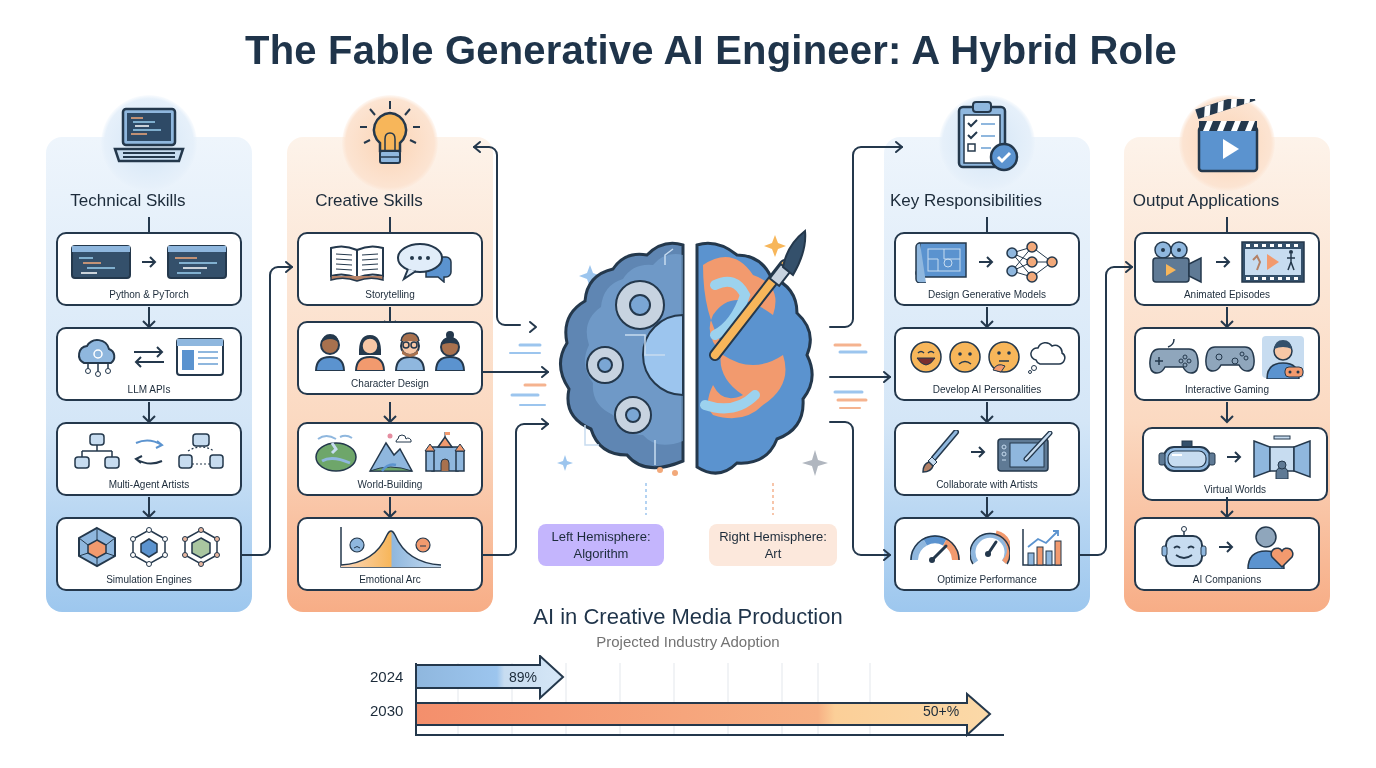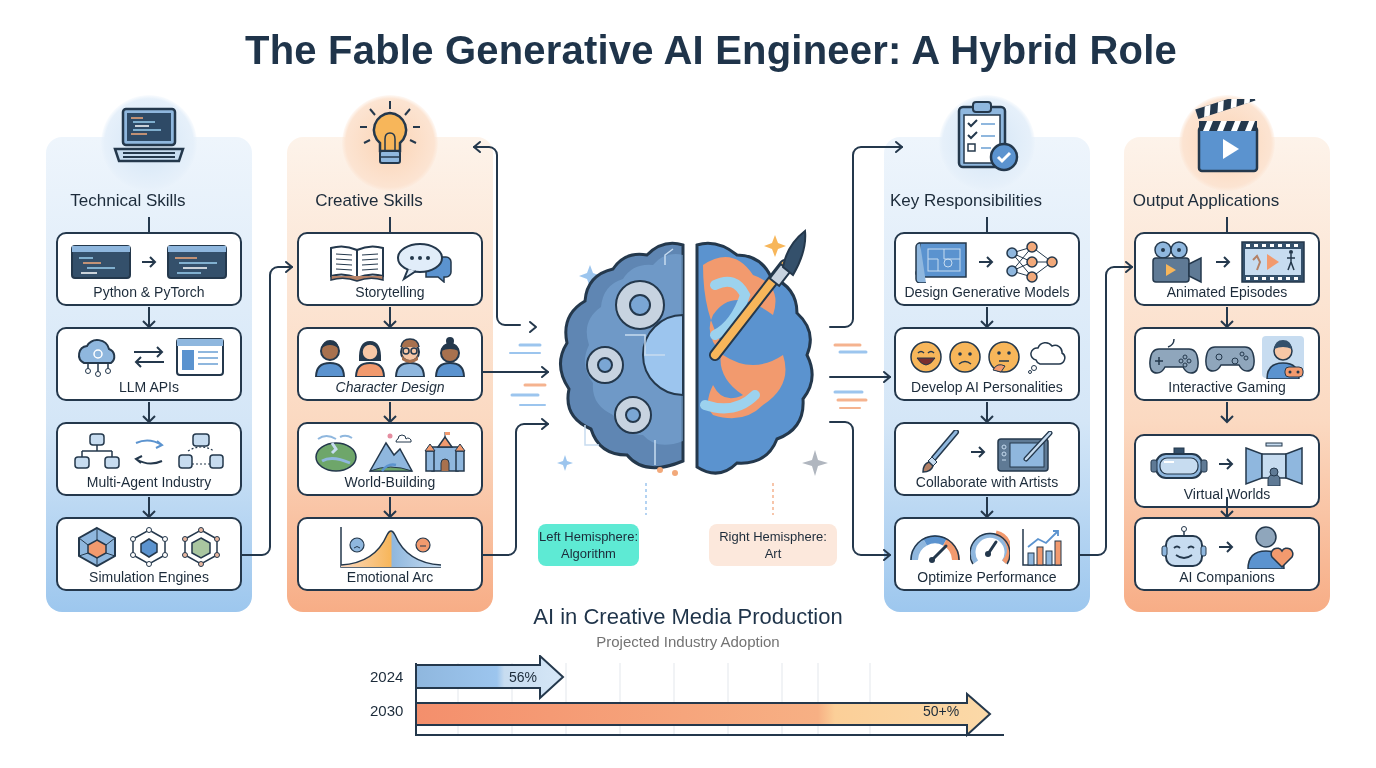--- a/index.html
+++ b/index.html
@@ -15,28 +15,28 @@
   .hero { position: absolute; width: 96px; height: 96px; border-radius: 50%; }
   .hero.blue { background: radial-gradient(circle, #d3e5f6 0%, #e6f0fa 65%, rgba(255,255,255,0) 72%); }
   .hero.orange { background: radial-gradient(circle, #fbd4b5 0%, #fce4d2 65%, rgba(255,255,255,0) 72%); }
   .hero svg { position: absolute; left: 8px; top: 4px; }
 
   .panel-title { position: absolute; width: 164px; text-align: center; font-size: 17px; color: #1c2b3a; top: 54px; left: 0; }
   .vstem { position: absolute; left: 102px; width: 2px; background: #263a4e; }
 
   .card { position: absolute; left: 10px; width: 186px; height: 74px; background: #ffffff; border: 2px solid #24384c; border-radius: 10px; }
   .card .icons { position: absolute; top: 6px; left: 0; width: 100%; height: 44px; display: flex; justify-content: center; align-items: center; gap: 10px; }
-  .card .label { position: absolute; bottom: 4px; left: 0; width: 100%; text-align: center; font-size: 14px; color: #1c2b3a; }
+  .card .label { position: absolute; bottom: 4px; left: 0; width: 100%; text-align: center; font-size: 10px; color: #1c2b3a; }
   .down-arrow { position: absolute; left: 96px; width: 14px; height: 22px; }
 
   .connector { position: absolute; pointer-events: none; }
 
   .brain { position: absolute; left: 545px; top: 225px; }
   .hemi-label { position: absolute; top: 524px; height: 42px; border-radius: 8px; text-align: center; font-size: 13px; line-height: 17px; padding-top: 4px; color: #1c2b3a; }
-  .hemi-label.left { left: 538px; width: 101px; background: #5eead4; }
+  .hemi-label.left { left: 538px; width: 126px; background: #c4b5fd; }
   .hemi-label.right { left: 709px; width: 128px; background: #fce8dc; }
 
   .chart-title { position: absolute; top: 604px; left: 0; width: 1376px; text-align: center; font-size: 22px; color: #1f344a; }
   .chart-sub { position: absolute; top: 633px; left: 0; width: 1376px; text-align: center; font-size: 15px; color: #737373; }
   .chart { position: absolute; left: 360px; top: 655px; width: 660px; height: 100px; }
   .ytick { position: absolute; left: 10px; font-size: 15px; color: #1c2b3a; }
   .bar-label { position: absolute; font-size: 14px; color: #1c2b3a; }
 </style>
 </head>
 <body>
@@ -140,21 +140,21 @@
           <path d="M4 8 Q17 2 30 10 M25 6 L30 10 L24 13" stroke="#5b93cf" stroke-width="2" fill="none"></path>
           <path d="M30 26 Q17 32 4 24 M9 28 L4 24 L10 21" stroke="#24384c" stroke-width="2" fill="none"></path>
         </svg>
       <svg width="50" height="42" viewBox="0 0 50 42">
           <rect x="17" y="3" width="16" height="12" rx="3" fill="#c7dcf0" stroke="#24384c" stroke-width="1.5"></rect>
           <rect x="3" y="24" width="13" height="13" rx="3" fill="#c7dcf0" stroke="#24384c" stroke-width="1.5"></rect>
           <rect x="34" y="24" width="13" height="13" rx="3" fill="#c7dcf0" stroke="#24384c" stroke-width="1.5"></rect>
           <path d="M16 33 H34 M12 20 Q25 12 38 20" stroke="#24384c" stroke-width="1.2" fill="none" stroke-dasharray="2 2"></path>
         </svg>
     </div>
-    <div class="label">Multi-Agent Industry</div>
+    <div class="label">Multi-Agent Artists</div>
   </div>
   <svg class="down-arrow" style="top:360px;" viewBox="0 0 14 22">
       <path d="M7 0 V20 M1 14 L7 20 L13 14" stroke="#24384c" stroke-width="2" fill="none"></path>
     </svg>
 
   <div class="card" style="top:380px;">
     <div class="icons">
       <svg width="42" height="42" viewBox="0 0 42 42">
           <path d="M21 2 L39 12 V30 L21 40 L3 30 V12 Z" fill="#8fb7de" stroke="#24384c" stroke-width="2"></path>
           <path d="M21 14 L30 19 V27 L21 32 L12 27 V19 Z" fill="#f29a6e" stroke="#24384c" stroke-width="1.5"></path>
@@ -237,21 +237,21 @@
             <circle cx="32" cy="17" r="2"></circle>
           </g>
         </svg>
     </div>
     <div class="label">Storytelling</div>
   </div>
   <svg class="down-arrow" style="top:170px;" viewBox="0 0 14 22">
       <path d="M7 0 V20 M1 14 L7 20 L13 14" stroke="#24384c" stroke-width="2" fill="none"></path>
     </svg>
 
-  <div class="card" style="top:190px;font-style:italic;">
+  <div class="card" style="top:184px;">
     <div class="icons" style="gap:6px;">
       <svg width="34" height="40" viewBox="0 0 34 40">
           <path d="M3 40 q0 -14 14 -14 q14 0 14 14 Z" fill="#5b93cf" stroke="#24384c" stroke-width="2"></path>
           <circle cx="17" cy="14" r="9" fill="#a8714e" stroke="#24384c" stroke-width="2"></circle>
           <path d="M8 12 q2 -9 9 -9 q8 0 9 9 q-4 -4 -9 -4 q-5 0 -9 4 Z" fill="#24384c"></path>
         </svg>
       <svg width="34" height="40" viewBox="0 0 34 40">
           <path d="M3 40 q0 -14 14 -14 q14 0 14 14 Z" fill="#f29a6e" stroke="#24384c" stroke-width="2"></path>
           <path d="M6 24 q-1 -20 11 -20 q12 0 11 20 Z" fill="#24384c"></path>
           <circle cx="17" cy="15" r="8" fill="#f7c7a6" stroke="#24384c" stroke-width="1.5"></circle>
@@ -586,21 +586,21 @@
             <circle cx="37" cy="37" r="1.5"></circle>
           </g>
         </svg>
     </div>
     <div class="label">Interactive Gaming</div>
   </div>
   <svg class="down-arrow" style="top:265px;" viewBox="0 0 14 22">
       <path d="M7 0 V20 M1 14 L7 20 L13 14" stroke="#24384c" stroke-width="2" fill="none"></path>
     </svg>
 
-  <div class="card" style="top:297px;">
+  <div class="card" style="top:290px;margin-left:8px;">
     <div class="icons">
       <svg width="58" height="36" viewBox="0 0 58 36">
           <rect x="24" y="2" width="10" height="6" fill="#34506b" stroke="#24384c"></rect>
           <rect x="6" y="8" width="46" height="24" rx="10" fill="#8fb7de" stroke="#24384c" stroke-width="2"></rect>
           <rect x="10" y="12" width="38" height="16" rx="7" fill="#c7dcf0" stroke="#24384c" stroke-width="1.2"></rect>
           <path d="M14 16 l10 0" stroke="#ffffff" stroke-width="2"></path>
           <rect x="1" y="14" width="6" height="12" rx="2" fill="#5f7a95" stroke="#24384c"></rect>
           <rect x="51" y="14" width="6" height="12" rx="2" fill="#5f7a95" stroke="#24384c"></rect>
         </svg>
       <svg width="16" height="12" viewBox="0 0 16 12">
@@ -771,15 +771,15 @@
       <line x1="422" y1="8" x2="422" y2="80"></line>
         <line x1="458" y1="8" x2="458" y2="80"></line>
         <line x1="510" y1="8" x2="510" y2="80"></line>
     </g>
     <path d="M56 10 H180 V1 L203 22 L180 43 V33 H56 Z" fill="url(#b24)" stroke="#24384c" stroke-width="2"></path>
     <path d="M56 48 H607 V39 L630 59 L607 80 V70 H56 Z" fill="url(#b30)" stroke="#24384c" stroke-width="2"></path>
     <path d="M56 8 V80 H644" stroke="#24384c" stroke-width="2" fill="none"></path>
   </svg>
   <div class="ytick" style="top:13px;">2024</div>
   <div class="ytick" style="top:47px;">2030</div>
-  <div class="bar-label" style="left:149px; top:14px;">56%</div>
+  <div class="bar-label" style="left:149px; top:14px;">89%</div>
   <div class="bar-label" style="left:563px; top:48px;">50+%</div>
 </div>
 
 </body></html>

